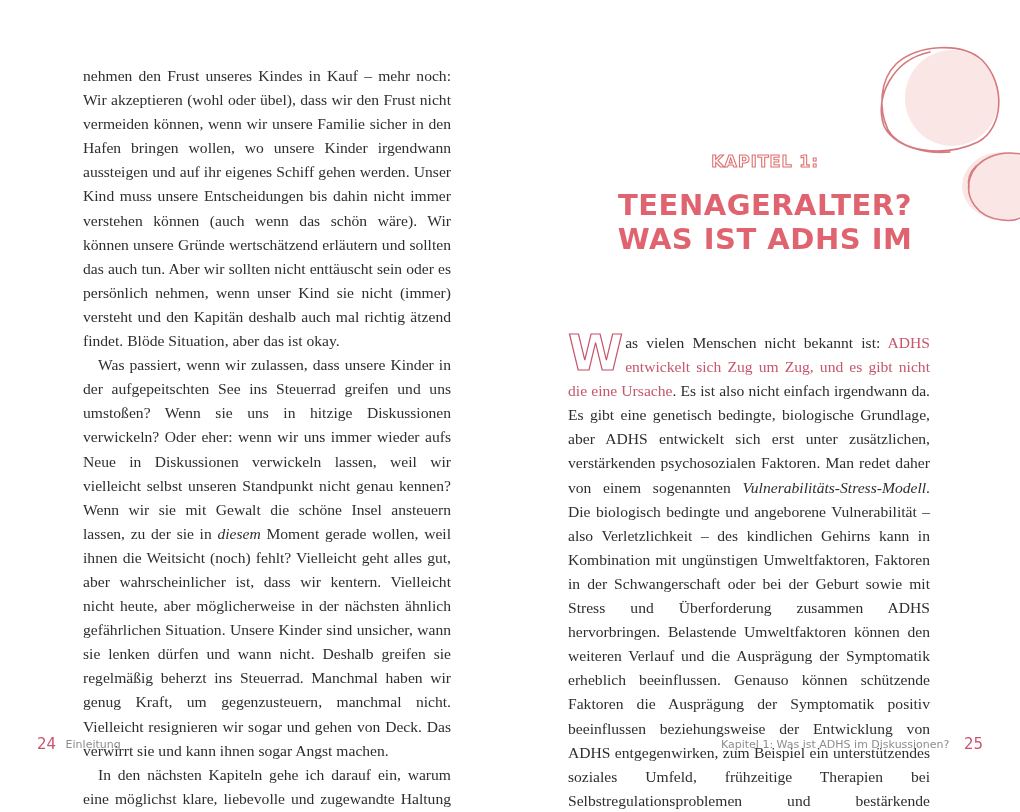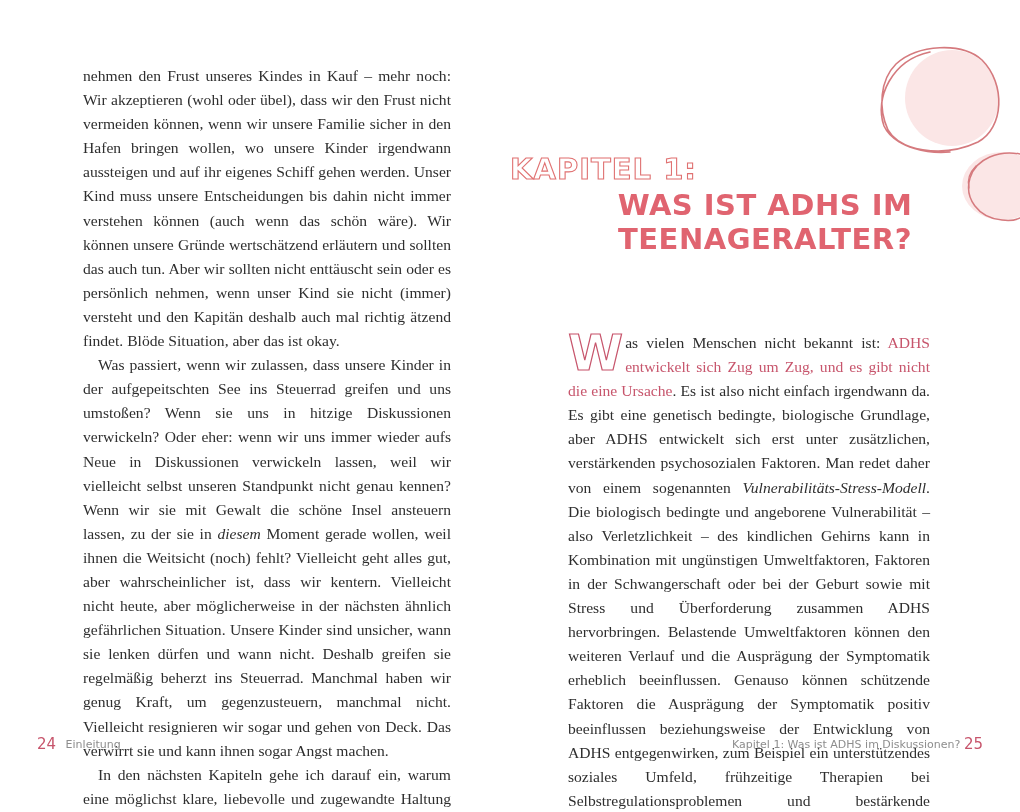--- a/index.html
+++ b/index.html
@@ -23,41 +23,41 @@
   .hl { color: #c7556c; }
   em { }
 
   .dropcap {
     float: left; font-family: "DejaVu Sans", "Liberation Sans", sans-serif; font-weight: 700;
     font-size: 50px; line-height: 40px; margin: 2px 4px 0 0; color: #ffffff;
     -webkit-text-stroke: 1.2px #c7556c; letter-spacing: -2px;
   }
 
   .chapter-kicker {
-    position: absolute; left: 0; width: 510px; top: 152px; text-align: left;
-    font-family: "DejaVu Sans", "Liberation Sans", sans-serif; font-weight: 700; font-size: 29px;
+    position: absolute; left: 0; width: 510px; top: 152px; text-align: center;
+    font-family: "DejaVu Sans", "Liberation Sans", sans-serif; font-weight: 700; font-size: 16px;
     letter-spacing: 1px; color: #ffffff; -webkit-text-stroke: 1.1px #e07272;
   }
   .chapter-title {
     position: absolute; left: 0; width: 510px; top: 188px; text-align: center;
     font-family: "DejaVu Sans", "Liberation Sans", sans-serif; font-weight: 700; font-size: 29px;
     line-height: 34px; color: #e06470; letter-spacing: 0.5px;
   }
 
   .deco { position: absolute; }
 
   .footer {
     position: absolute; top: 735px; font-family: "DejaVu Sans", "Liberation Sans", sans-serif;
     font-size: 11px; color: #8d8d8d; white-space: nowrap;
   }
   .footer .num { color: #c7556c; font-size: 15px; font-weight: 400; vertical-align: -1px; }
   .footer-left { left: 37px; }
   .footer-left .num { margin-right: 6px; }
   .footer-right { right: 37px; }
-  .footer-right .num { margin-left: 0; }
+  .footer-right .num { margin-left: 11px; }
 </style>
 </head>
 <body>
 
 <div class="page page-left">
   <div class="left-col body-text">
     <p>nehmen den Frust unseres Kindes in Kauf – mehr noch: Wir akzeptieren (wohl oder übel), dass wir den Frust nicht vermei­den können, wenn wir unsere Familie sicher in den Hafen brin­gen wollen, wo unsere Kinder irgendwann aussteigen und auf ihr eigenes Schiff gehen werden. Unser Kind muss unsere Ent­scheidungen bis dahin nicht immer verstehen können (auch wenn das schön wäre). Wir können unsere Gründe wertschät­zend erläutern und sollten das auch tun. Aber wir sollten nicht enttäuscht sein oder es persönlich nehmen, wenn unser Kind sie nicht (immer) versteht und den Kapitän deshalb auch mal richtig ätzend findet. Blöde Situation, aber das ist okay.</p>
     <p class="indent"><span>Was passiert, wenn wir zulassen, dass unsere Kinder in der aufgepeitschten See ins Steuerrad greifen und uns umstoßen? Wenn sie uns in hitzige Diskussionen verwickeln? Oder eher: wenn wir uns immer wieder aufs Neue in Diskussionen verwi­ckeln lassen, weil wir vielleicht selbst unseren Standpunkt nicht genau kennen? Wenn wir sie mit Gewalt die schöne Insel an­steuern lassen, zu der sie in </span><em>diesem</em><span> Moment gerade wollen, weil ihnen die Weitsicht (noch) fehlt? Vielleicht geht alles gut, aber wahrscheinlicher ist, dass wir kentern. Vielleicht nicht heute, aber möglicherweise in der nächsten ähnlich gefährlichen Situa­tion. Unsere Kinder sind unsicher, wann sie lenken dürfen und wann nicht. Deshalb greifen sie regelmäßig beherzt ins Steuer­rad. Manchmal haben wir genug Kraft, um gegenzusteuern, manchmal nicht. Vielleicht resignieren wir sogar und gehen von Deck. Das verwirrt sie und kann ihnen sogar Angst machen.</span></p>
     <p class="indent"><span>In den nächsten Kapiteln gehe ich darauf ein, warum eine möglichst klare, liebevolle und zugewandte Haltung von Eltern wichtig ist und warum wir bei unseren Kindern ADHS-bedingt vielleicht erst in einigen (vielen?) Jahren mit Einsicht und Ver­ständnis oder gar so etwas wie Dankbarkeit rechnen dürfen. Bitte denk dran: </span></p>
   </div>
@@ -74,22 +74,22 @@
     <path d="M58 14 C 20 22, 2 60, 12 88 C 24 114, 72 120, 106 104 C 132 90, 134 46, 110 22 C 90 4, 46 6, 24 26 C 8 42, 6 70, 16 92 C 26 110, 56 116, 78 114" fill="none" stroke="#d57a7e" stroke-width="1.6" stroke-linecap="round"></path>
   </svg>
   <svg class="deco" style="left:446px; top:148px;" width="64" height="80" viewBox="0 0 64 80">
     <ellipse cx="46" cy="38" rx="40" ry="34" fill="#fbe6e6"></ellipse>
     <path d="M64 6 C 44 2, 20 10, 14 30 C 8 50, 22 70, 46 72 C 54 73, 60 72, 64 70" fill="none" stroke="#d57a7e" stroke-width="1.5" stroke-linecap="round"></path>
     <path d="M20 18 C 14 24, 11 32, 13 40" fill="none" stroke="#d57a7e" stroke-width="1.3" stroke-linecap="round"></path>
   </svg>
 
   <div class="chapter-kicker">KAPITEL 1:</div>
   <div class="chapter-title">
+    <div>TEENAGERALTER?</div>
     <div>WAS IST ADHS IM</div>
-    <div>TEENAGERALTER?</div>
   </div>
 
   <div class="right-col body-text">
     <p><span class="dropcap">W</span><span>as vielen Menschen nicht bekannt ist: </span><span class="hl">ADHS entwi­ckelt sich Zug um Zug, und es gibt nicht die eine Ursa­che</span><span>. Es ist also nicht einfach irgendwann da. Es gibt eine gene­tisch bedingte, biologische Grundlage, aber ADHS entwickelt sich erst unter zusätzlichen, verstärkenden psychosozialen Fak­toren. Man redet daher von einem sogenannten </span><em>Vulnerabilitäts-Stress-Modell</em><span>. Die biologisch bedingte und angeborene Vulne­rabilität – also Verletzlichkeit – des kindlichen Gehirns kann in Kombination mit ungünstigen Umweltfaktoren, Faktoren in der Schwangerschaft oder bei der Geburt sowie mit Stress und Überforderung zusammen ADHS hervorbringen. Belastende Umweltfaktoren können den weiteren Verlauf und die Aus­prägung der Symptomatik erheblich beeinflussen. Genauso können schützende Faktoren die Ausprägung der Symptoma­tik positiv beeinflussen beziehungsweise der Entwicklung von ADHS entgegenwirken, zum Beispiel ein unterstützendes soziales Umfeld, frühzeitige Therapien bei Selbstregulations­problemen und bestärkende Rückmeldungen statt andauern­der Kritik.</span></p>
   </div>
 
   <div class="footer footer-right">
     <span>Kapitel 1: Was ist ADHS im Diskussionen?</span>
     <span class="num">25</span>
   </div>

